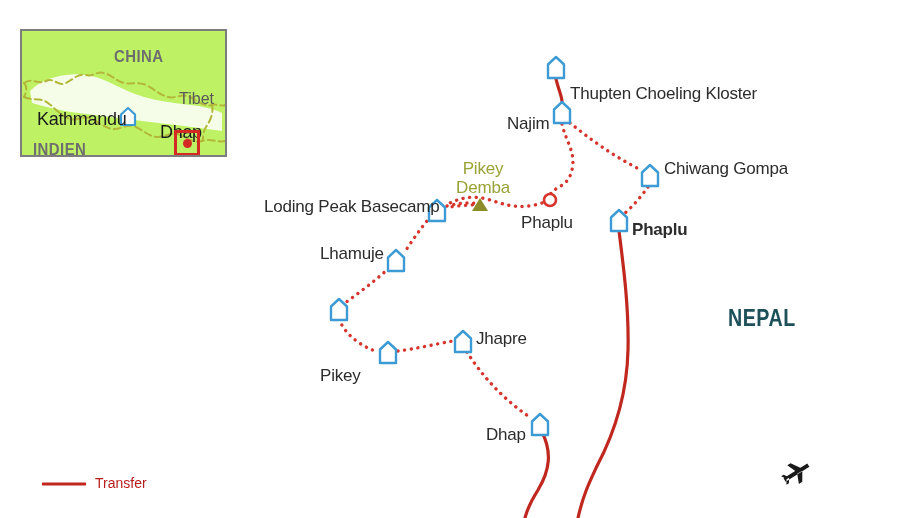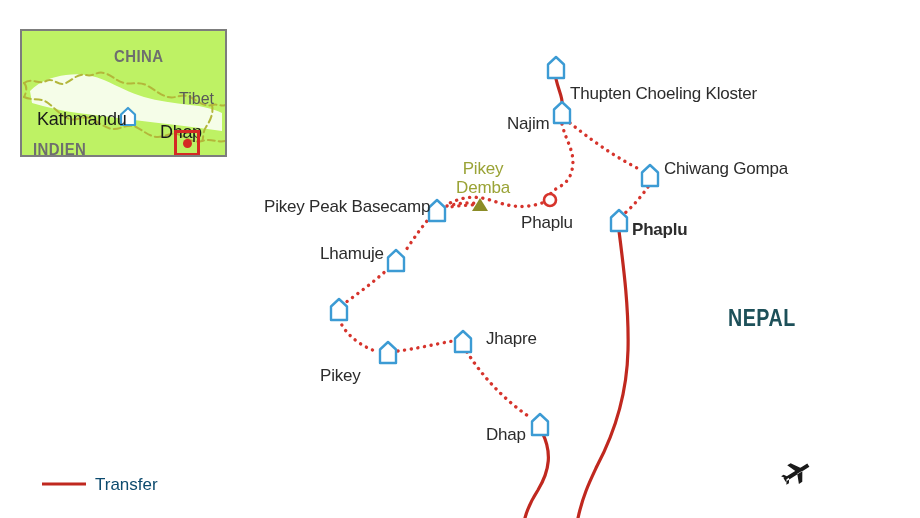--- a/index.html
+++ b/index.html
@@ -43,23 +43,23 @@
     font-family: "Liberation Sans", sans-serif;
     font-weight: bold;
     font-size: 24px;
     letter-spacing: 0.6px;
     transform: scaleX(0.82);
     transform-origin: left center;
     white-space: nowrap;
   }
   .legend-label {
     position: absolute;
-    color: #0c4a6e;
-    font-family: "Liberation Sans", sans-serif;
-    font-size: 17px;
+    color: #b91c1c;
+    font-family: "Liberation Sans", sans-serif;
+    font-size: 14px;
     white-space: nowrap;
   }
   
   #inset {
     position: absolute;
     left: 20px;
     top: 29px;
     width: 207px;
     height: 128px;
     background: #bef264;
@@ -204,24 +204,24 @@
                M 1,8 L 4,8 L 7,12.5 L 4,12.5 Z
                M 1,18 L 4,18 L 7,13.5 L 4,13.5 Z"></path>
     </g>
   </svg>
 
   <div class="map-label" style="left:570px; top:57px;margin-top:28px;">Thupten Choeling Kloster</div>
   <div class="map-label" style="left:507px; top:103px;margin-top:12px;">Najim</div>
   <div class="map-label" style="left:664px; top:160px;">Chiwang Gompa</div>
   <div class="map-label" style="left:632px; top:221px;font-weight:bold;">Phaplu</div>
   <div class="map-label" style="left:521px; top:214px;">Phaplu</div>
-  <div class="map-label" style="left:264px; top:198px;">Pikey Peak Basecamp</div>
+  <div class="map-label" style="left:264px; top:198px;">Loding Peak Basecamp</div>
   <div class="map-label" style="left:320px; top:245px;">Lhamuje</div>
   <div class="map-label" style="left:320px; top:367px;">Pikey</div>
-  <div class="map-label" style="left:476px; top:330px;margin-left:10px;">Jhapre</div>
+  <div class="map-label" style="left:476px; top:330px;">Jhapre</div>
   <div class="map-label" style="left:486px; top:426px;">Dhap</div>
 
   <div class="map-label peak" style="left:455px; top:159px; width:56px;">
     <span>Pikey</span><br>
     <span>Demba</span>
   </div>
 
   <div class="country-label" style="left:728px; top:304px;">NEPAL</div>
 
   <div class="legend-label" style="left:95px; top:475px;">Transfer</div>

